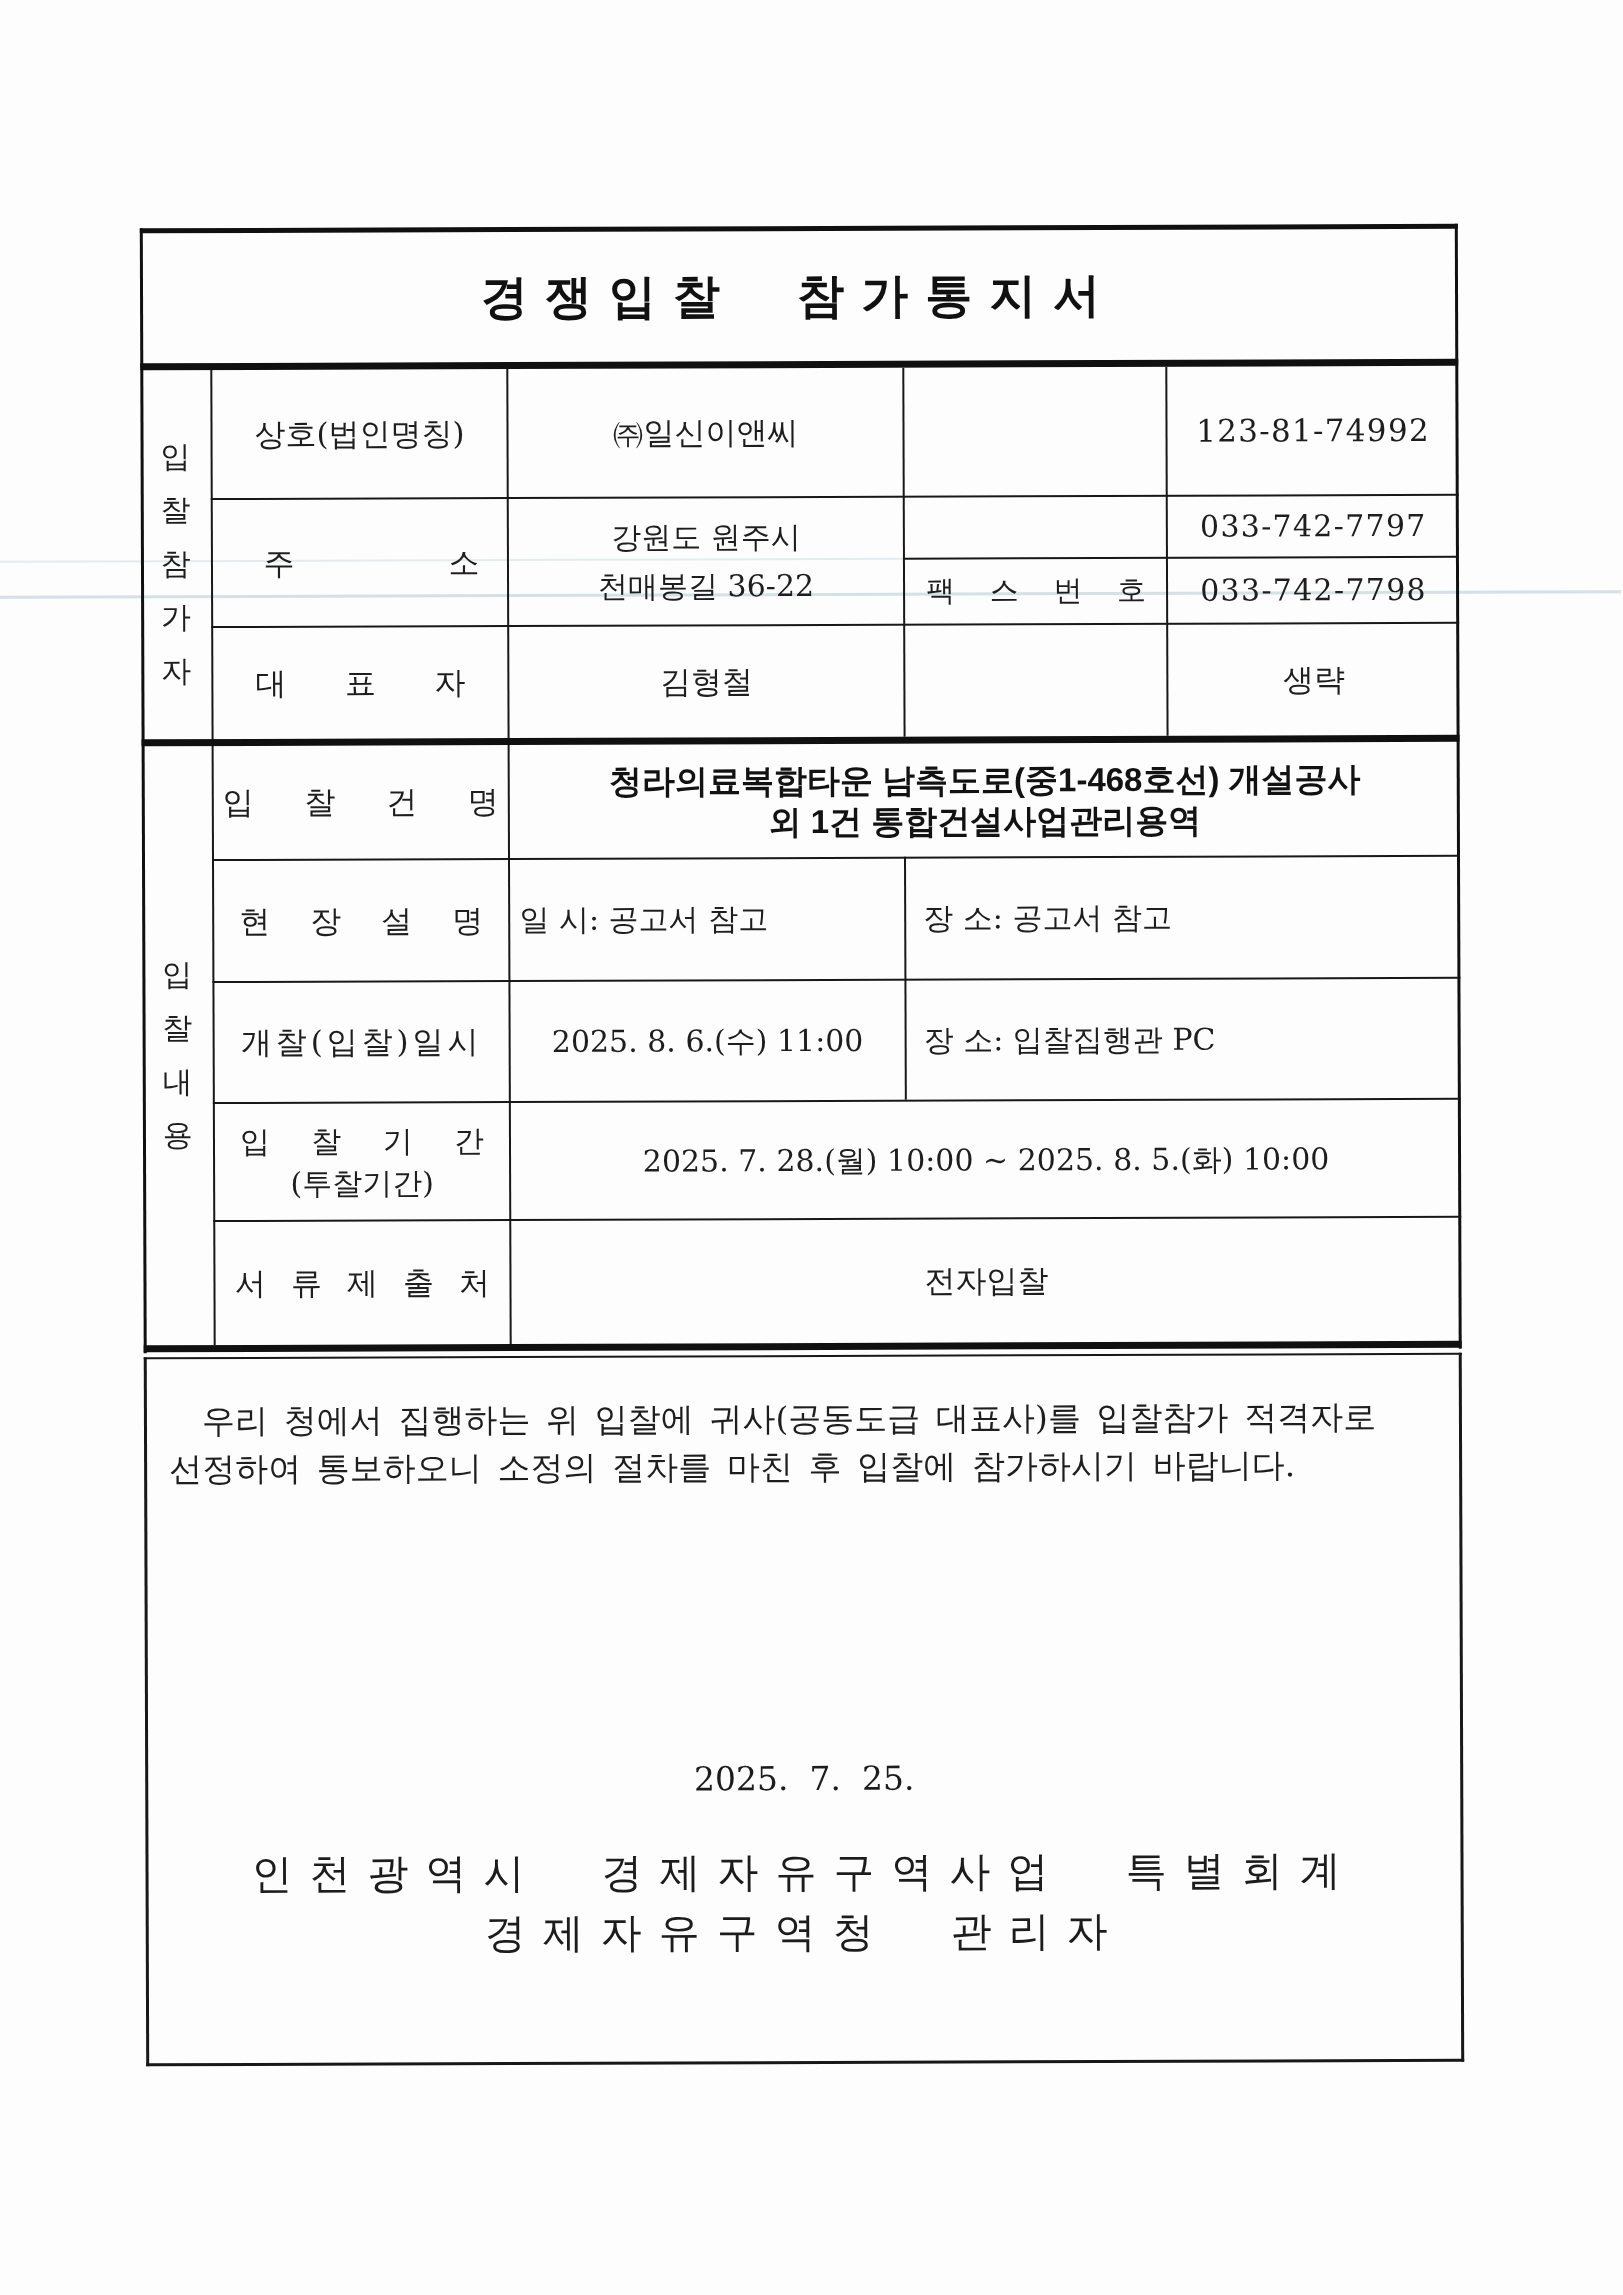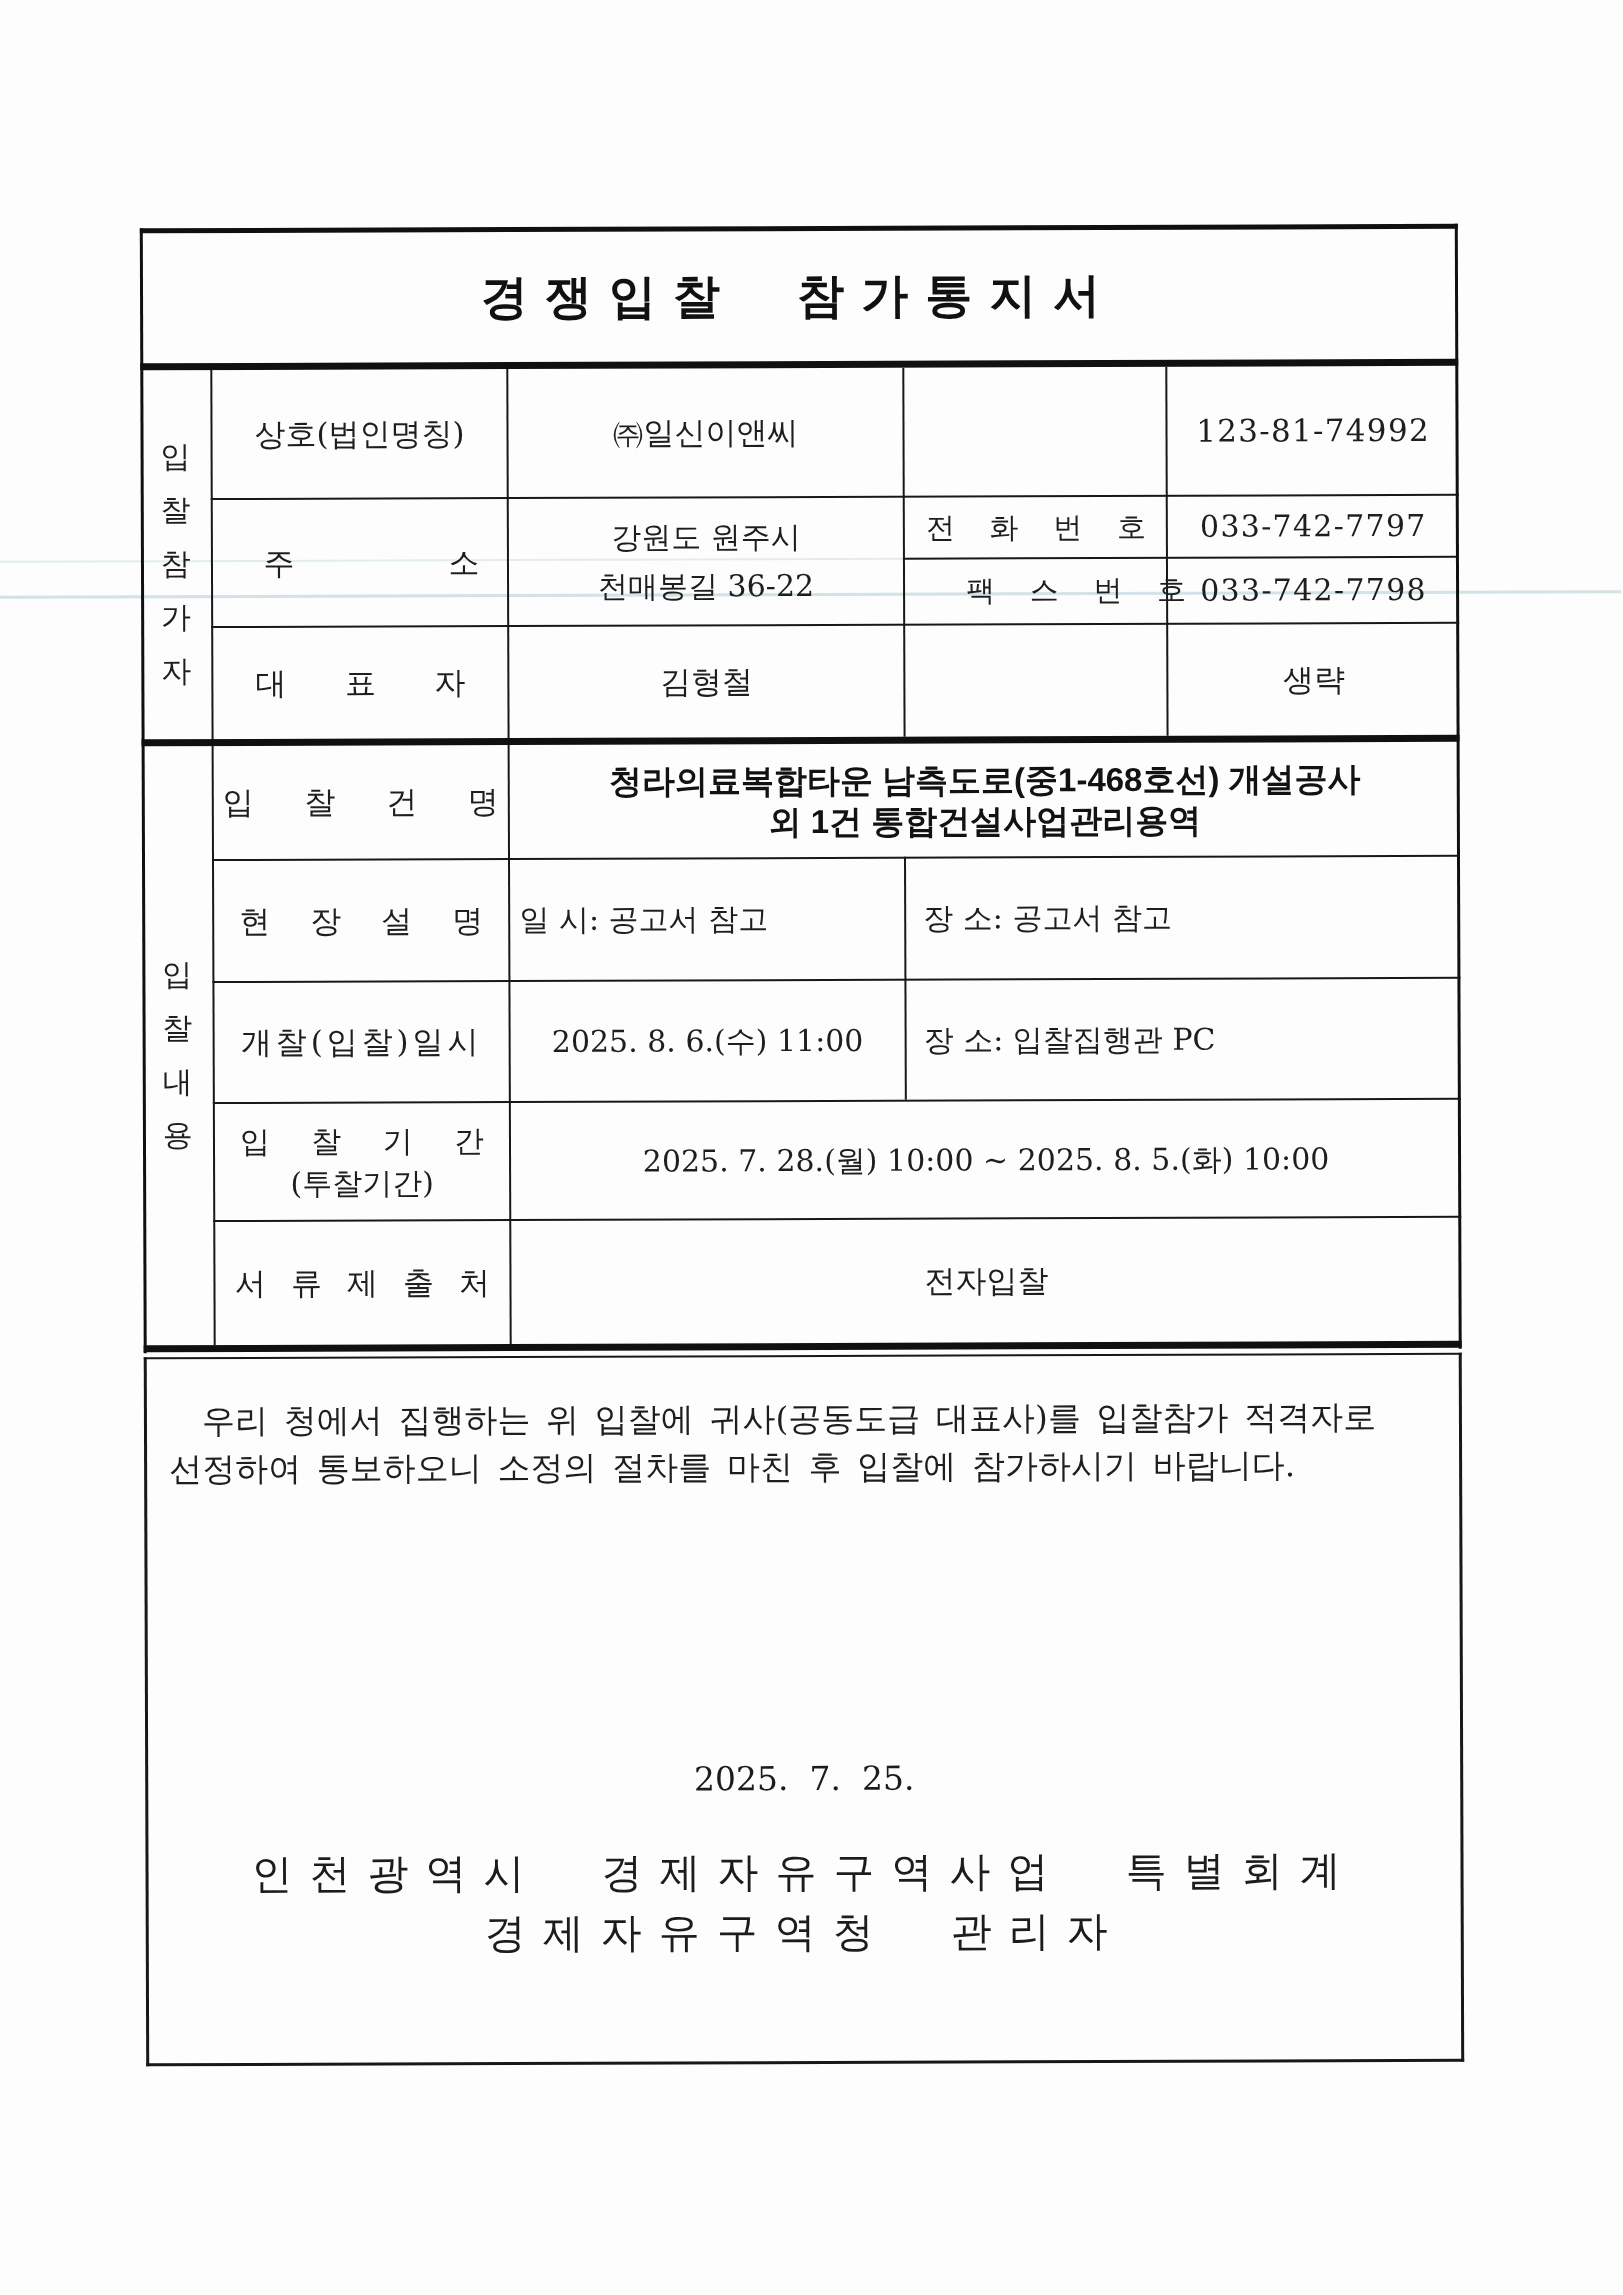--- a/index.html
+++ b/index.html
@@ -144,29 +144,24 @@
       <div class="spread-wrap" style="padding:0 27.5px;margin-left:23px;">
         <span class="spread">주 소</span>
       </div>
     </div>
     <div class="cell" style="left:511px; top:498px; width:394px; height:126px; font-size:30px; line-height:49px;">
       <div class="two-line">
         <div>강원도 원주시</div>
         <div>천매봉길 36-22</div>
       </div>
     </div>
-    <div class="cell small" style="left:907px; top:498px; width:262px; height:60px;">
-      <div class="spread-wrap" style="padding:0 21px;">
-        <span class="spread">전 화 번 호</span>
-      </div>
-    </div>
     <div class="cell num" style="left:1170px; top:498px; width:291px; height:60px; font-size:30px;">
       <span>033-742-7797</span>
     </div>
-    <div class="cell small" style="left:907px; top:560px; width:262px; height:63px;padding-left:40px;">
+    <div class="cell small" style="left:907px; top:560px; width:262px; height:63px;">
       <div class="spread-wrap" style="padding:0 21px;">
         <span class="spread">팩 스 번 호</span>
       </div>
     </div>
     <div class="cell num" style="left:1170px; top:560px; width:291px; height:63px; font-size:30px;">
       <span>033-742-7798</span>
     </div>
 
     <div class="cell" style="left:215px; top:626px; width:294px; height:111px;">
       <div class="spread-wrap" style="padding:0 42px;">

